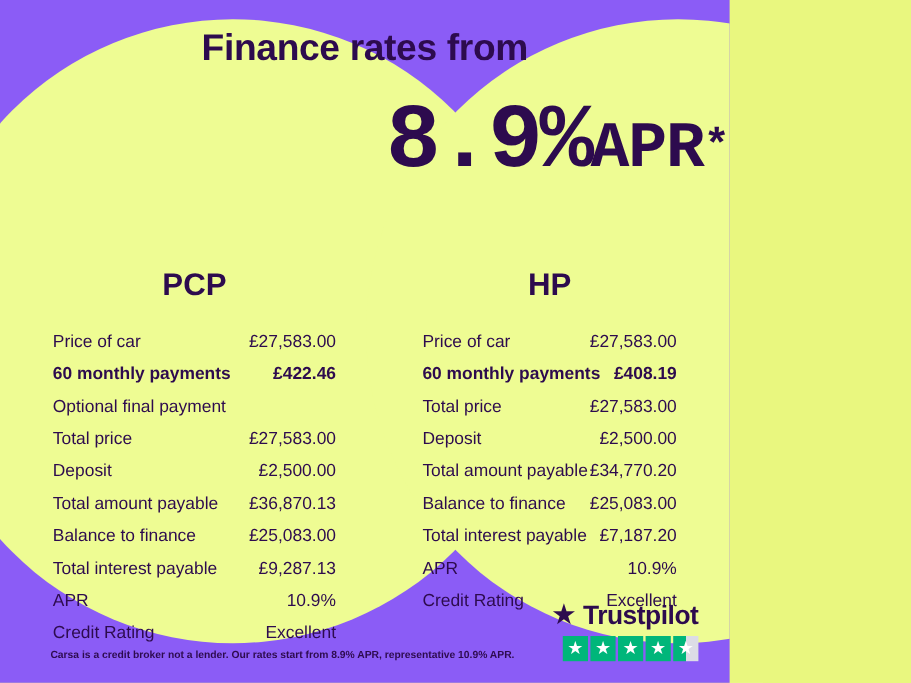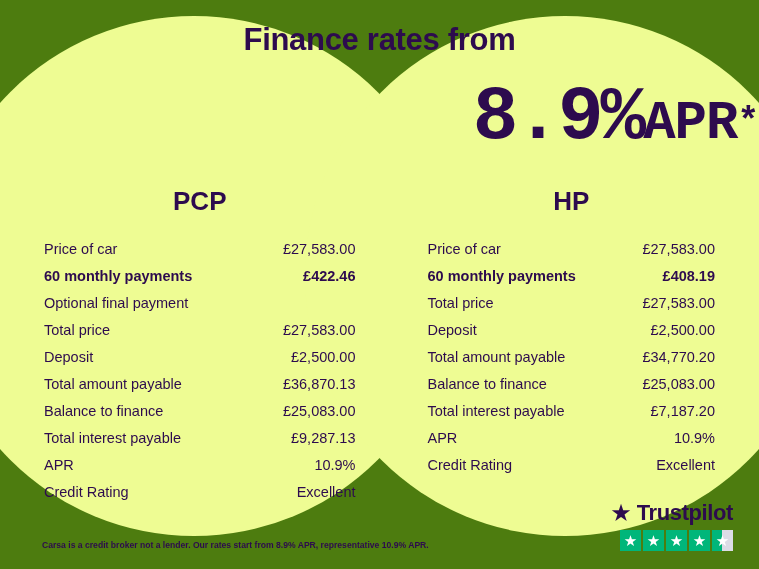--- a/index.html
+++ b/index.html
@@ -8,23 +8,23 @@
   }
   body {
     width: 759px;
     height: 569px;
     font-family: "Liberation Sans", sans-serif;
     background: #e9f77f;
     overflow: hidden;
   }
   .poster {
     position: relative;
-    width: 759px;
+    width: 608px;
     height: 569px;
-    background: #4d7c0f;
+    background: #8b5cf6;
     overflow: hidden;
   }
   
   .blob {
     position: absolute;
     border-radius: 50%;
     background: #eefc93;
     opacity: 1;
   }
   .blob-left {
@@ -85,20 +85,21 @@
     box-sizing: border-box;
   }
   .col-left { padding-right: 24px; }
   .col-right { padding-left: 48px; }
   .col-title {
     text-align: center;
     color: #2d0b4e;
     font-weight: bold;
     font-size: 26px;
     margin-bottom: 18px;
+    margin-top: 36px;
   }
   .row {
     display: flex;
     justify-content: space-between;
     align-items: flex-start;
     color: #2d0b4e;
     font-size: 14.5px;
     padding: 5.5px 0;
   }
   .row .label { text-align: left; }

